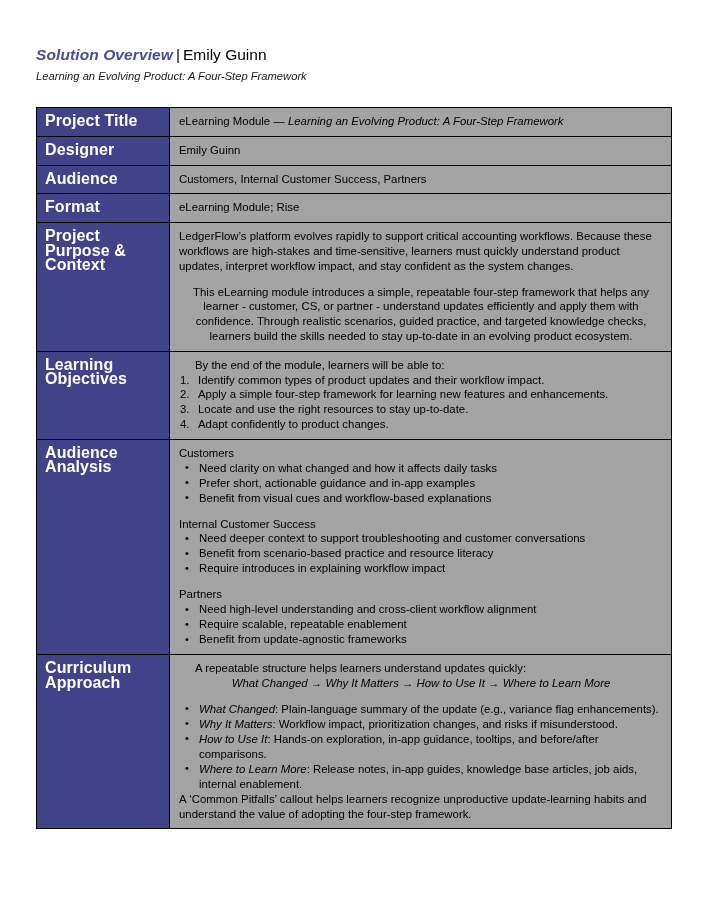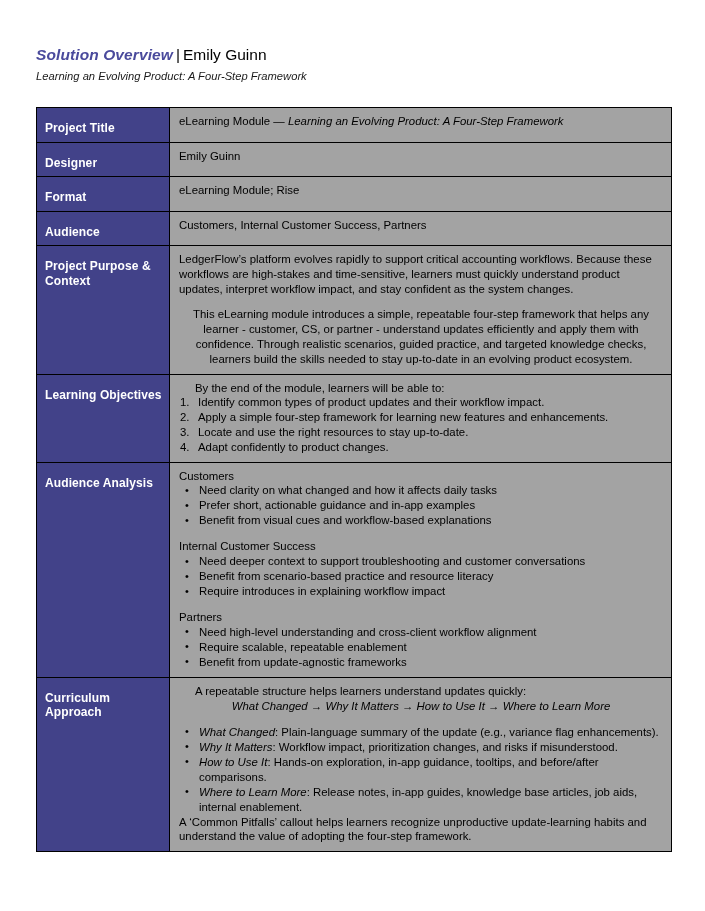--- a/index.html
+++ b/index.html
@@ -72,23 +72,23 @@
   .doc-table td {
     border: 1.2px solid #000000;
     vertical-align: top;
     padding: 0;
   }
   td.label-cell {
     width: 124px;
     background: #424289;
     color: #ffffff;
     font-weight: bold;
-    font-size: 12px;
+    font-size: 16px;
     line-height: 14.5px;
-    padding: 13px 0 6px 8px;
+    padding: 6px 0 6px 8px;
     letter-spacing: 0.1px;
   }
   td.value-cell {
     background: #a3a3a3;
     color: #000000;
     font-size: 11.4px;
     line-height: 14.8px;
     padding: 6px 8px 7px 9px;
   }
   .value-cell p {
@@ -174,27 +174,27 @@
           <span>eLearning Module — </span><span class="em-it">Learning an Evolving Product: A Four-Step Framework</span>
         </td>
       </tr>
 
       <tr>
         <td class="label-cell">Designer</td>
         <td class="value-cell">Emily Guinn</td>
       </tr>
 
       <tr>
+        <td class="label-cell">Audience</td>
+        <td class="value-cell">Customers, Internal Customer Success, Partners</td>
+      </tr>
+
+      <tr>
         <td class="label-cell">Format</td>
         <td class="value-cell">eLearning Module; Rise</td>
-      </tr>
-
-      <tr>
-        <td class="label-cell">Audience</td>
-        <td class="value-cell">Customers, Internal Customer Success, Partners</td>
       </tr>
 
       <tr>
         <td class="label-cell">Project Purpose &amp; Context</td>
         <td class="value-cell">
           <p>LedgerFlow’s platform evolves rapidly to support critical accounting workflows. Because these workflows are high-stakes and time-sensitive, learners must quickly understand product updates, interpret workflow impact, and stay confident as the system changes.</p>
           <p>This eLearning module introduces a simple, repeatable four-step framework that helps any learner - customer, CS, or partner - understand updates efficiently and apply them with confidence. Through realistic scenarios, guided practice, and targeted knowledge checks, learners build the skills needed to stay up-to-date in an evolving product ecosystem.</p>
         </td>
       </tr>
 

